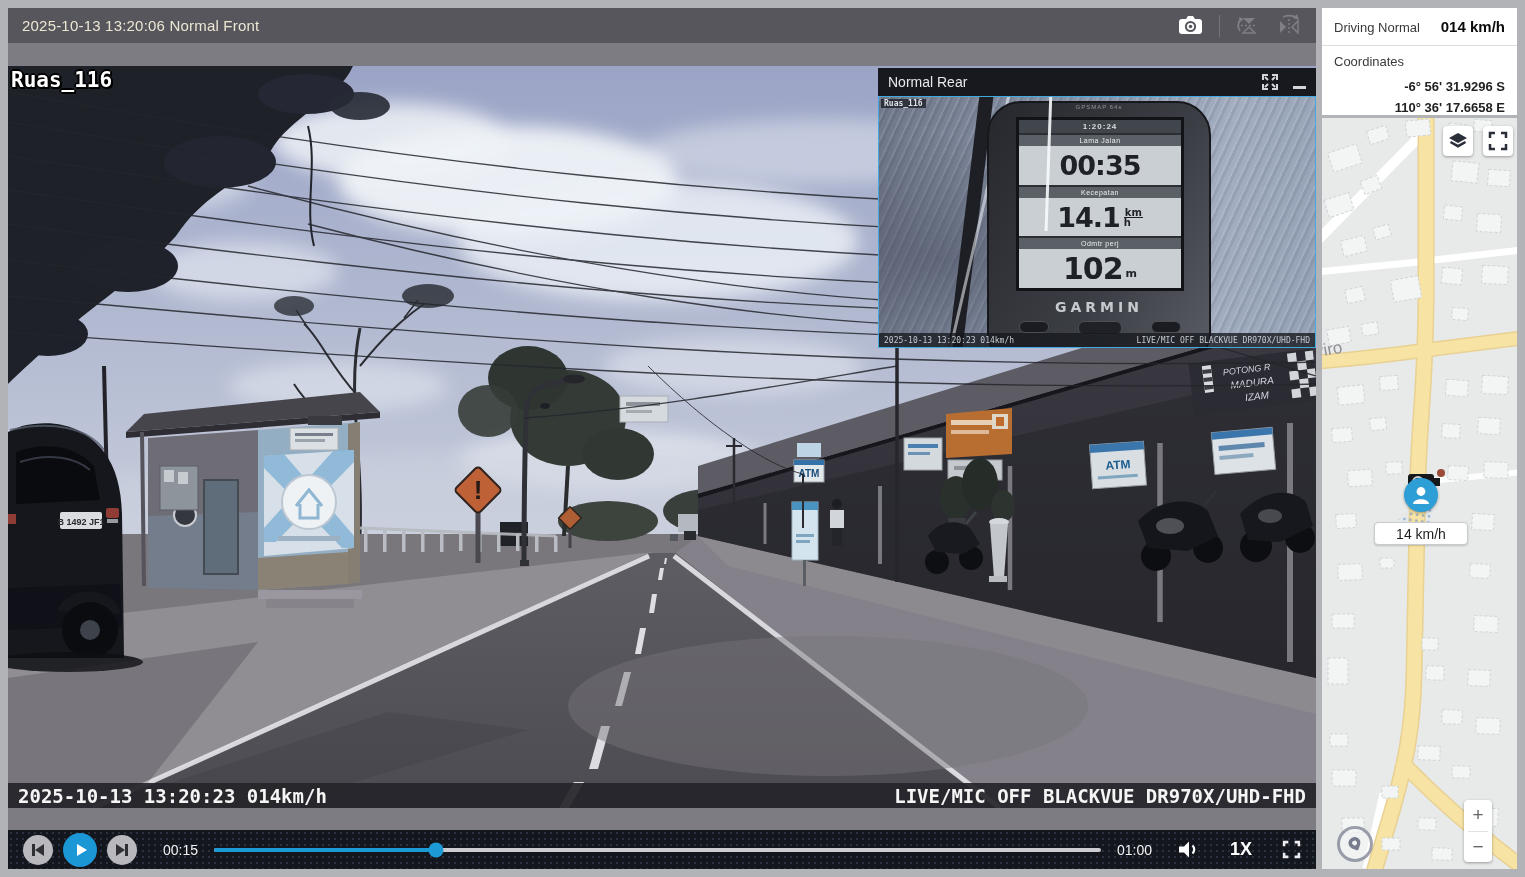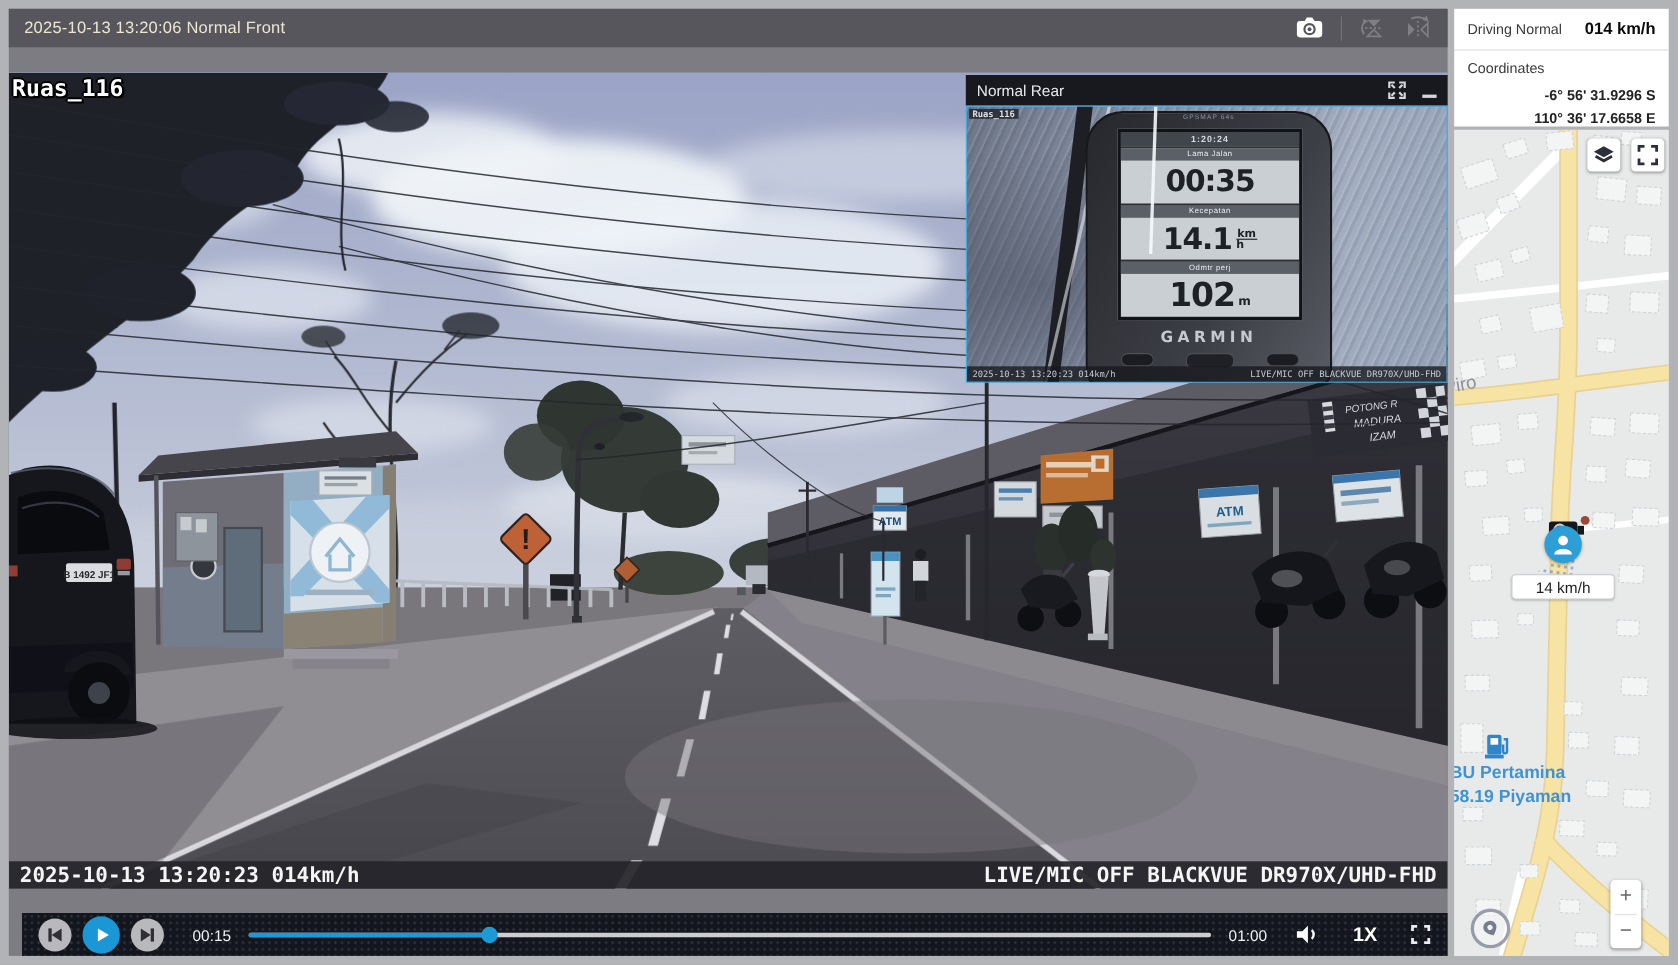--- a/index.html
+++ b/index.html
@@ -48,21 +48,21 @@
   .g-big3{font-size:30px;letter-spacing:-1px;}
   .g-unit{display:flex;flex-direction:column;font-size:10px;line-height:9px;margin-left:4px;font-weight:bold;}
   .g-unit .u1{border-bottom:1.5px solid #1e2125;padding:0 1px;}
   .g-unit-m{font-size:11px;margin-left:3px;align-self:flex-end;margin-bottom:8px;font-weight:bold;}
   .gps-brand{position:absolute;left:0;right:0;top:196px;text-align:center;color:#c6cacf;font-size:14px;font-weight:bold;letter-spacing:4px;font-family:"DejaVu Sans",sans-serif;}
   .gps-keys{position:absolute;left:30px;top:218px;width:162px;display:flex;justify-content:space-between;}
   .gps-key{width:30px;height:12px;background:#1b1c21;border-radius:6px;border:1px solid #4b4e55;}
   .gps-key.mid{width:44px;height:14px;background:#202127;}
   
   .controls{position:absolute;left:0;bottom:0;right:0;height:39px;display:flex;align-items:center;padding:0 15px;
-    background-color:#14161e;background-image:radial-gradient(rgba(95,105,135,.33) 1px, transparent 1.3px);background-size:6px 6px;margin-left:12px;}
+    background-color:#14161e;background-image:radial-gradient(rgba(95,105,135,.33) 1px, transparent 1.3px);background-size:6px 6px;}
   .ctl-btn{width:30px;height:30px;border-radius:50%;background:#b9b9bd;border:none;display:flex;align-items:center;justify-content:center;padding:0;cursor:pointer;flex:none;}
   .ctl-play{width:34px;height:34px;background:#1b97d5;margin:0 10px;}
   .time{color:#f2f2f4;font-size:14px;margin-left:26px;flex:none;}
   .track{flex:1;height:4px;background:#cdcdd1;border-radius:2px;position:relative;margin:0 16px;cursor:pointer;}
   .fill{height:100%;background:#1b9ad6;border-radius:2px;width:25%;}
   .thumb{position:absolute;top:50%;left:25%;width:15px;height:15px;background:#1b9ad6;border-radius:50%;transform:translate(-50%,-50%);cursor:pointer;}
   .duration{color:#f2f2f4;font-size:14px;flex:none;}
   .vol-btn{margin-left:26px;}
   .speed-btn{margin-left:24px;background:none;border:none;color:#fff;font-weight:bold;font-size:18px;cursor:pointer;flex:none;}
   .fs-btn{margin-left:24px;}
@@ -642,32 +642,20 @@
         </svg>
       </div>
       <div class="marker-person">
         <svg width="24" height="24" viewBox="0 0 24 24">
           <circle cx="12" cy="8.5" r="4.4" fill="#fff"></circle>
           <path d="M4,21 C4,14.5 20,14.5 20,21 Z" fill="#fff"></path>
         </svg>
       </div>
       <div class="speed-pill">14 km/h</div>
 
-      <div class="poi">
-        <svg class="poi-icon" width="28" height="28" viewBox="0 0 28 28">
-          <rect x="4" y="4" width="13" height="18" rx="2" fill="#2e86c8"></rect>
-          <rect x="7" y="7" width="7" height="6" fill="#fff"></rect>
-          <path d="M19,8 L22,8 L22,19 C22,21.5 18.5,21.5 18.5,19 L18.5,14 L17,14" stroke="#2e86c8" stroke-width="2.2" fill="none"></path>
-          <rect x="2" y="22" width="17" height="3.5" fill="#2e86c8"></rect>
-        </svg>
-        <div class="poi-text">
-          <div>BU Pertamina</div>
-          <div>58.19 Piyaman</div>
-        </div>
-      </div>
 
       <div class="zoom-ctl">
         <button class="zoom-btn">+</button>
         <div class="zoom-div"></div>
         <button class="zoom-btn">−</button>
       </div>
 
       <button class="locate-btn">
         <svg width="16" height="16" viewBox="0 0 16 16" style="transform:rotate(-25deg);">
           <path fill-rule="evenodd" d="M8,1 C11.5,1 14,3.6 14,7 C14,10.5 8,15 8,15 C8,15 2,10.5 2,7 C2,3.6 4.5,1 8,1 Z M8,4.6 A2.4,2.4 0 1 0 8,9.4 A2.4,2.4 0 1 0 8,4.6 Z" fill="rgba(72,78,104,.72)"></path>

